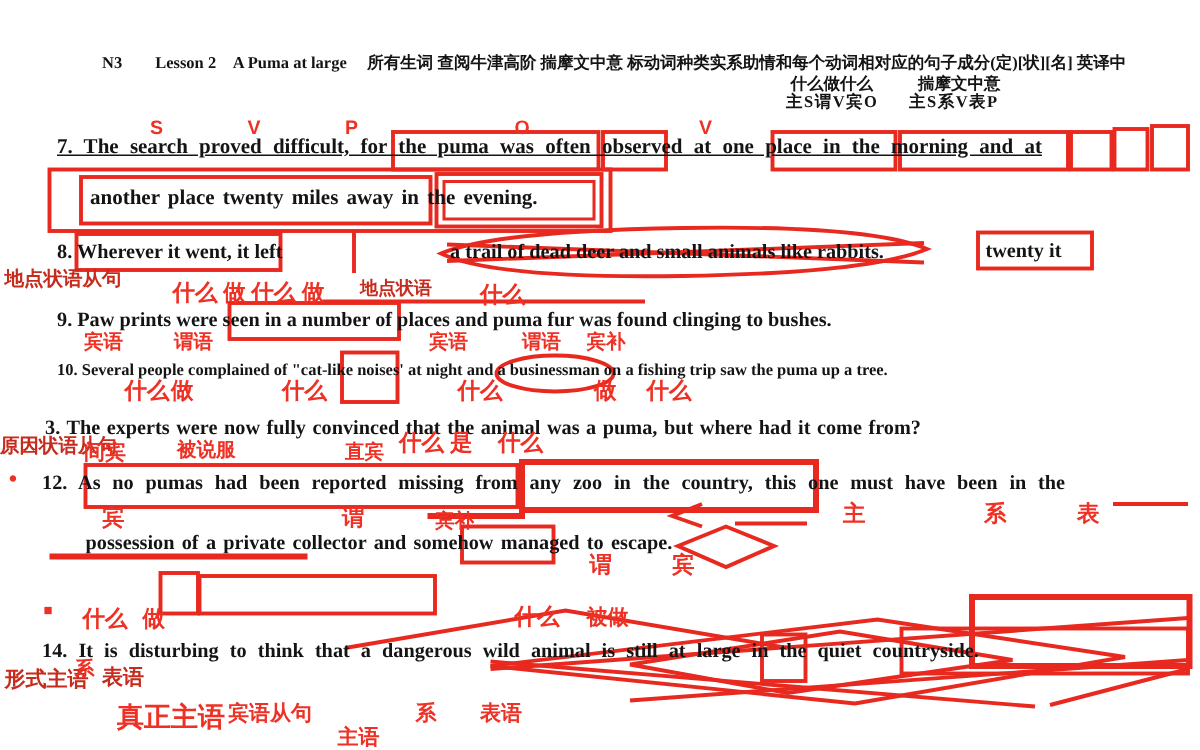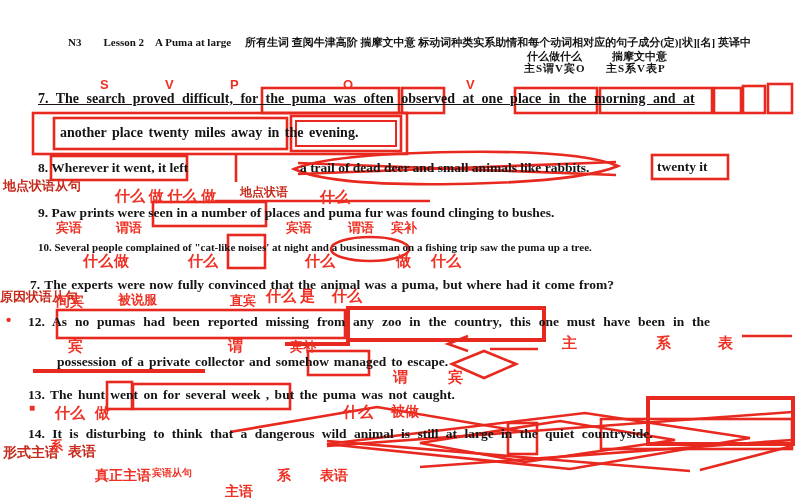--- a/index.html
+++ b/index.html
@@ -90,24 +90,23 @@
   <span class="t red" style="left:343px;top:77px;font-size:13px;">O</span>
   <span class="t red" style="left:466px;top:77px;font-size:13px;">V</span>
 
   <div class="t black" style="left:38px;top:90px;font-size:14px;word-spacing:4px;text-decoration:underline;">7.  The search proved difficult, for the puma was often observed at one place in the morning and at</div>
   <div class="t black" style="left:60px;top:124px;font-size:14px;word-spacing:2px;">another place twenty miles away in the evening.</div>
   <div class="t black" style="left:38px;top:160px;font-size:13.5px;">8.  Wherever it went, it left</div>
   <div class="t black" style="left:300px;top:160px;font-size:13.5px;">a trail of dead deer and small animals like rabbits.</div>
   <div class="t black" style="left:657px;top:159px;font-size:13.5px;">twenty it</div>
   <div class="t black" style="left:38px;top:205px;font-size:13.5px;">9.  Paw prints were seen in a number of places and puma fur was found clinging to bushes.</div>
   <div class="t black" style="left:38px;top:241px;font-size:11px;">10.  Several people complained of "cat-like noises' at night and a businessman on a fishing trip saw the puma up a tree.</div>
-  <div class="t black" style="left:30px;top:277px;font-size:13.5px;word-spacing:1px;">7. The experts were now fully convinced that the animal was a puma, but where had it come from?</div>
+  <div class="t black" style="left:30px;top:277px;font-size:13.5px;word-spacing:1px;">3. The experts were now fully convinced that the animal was a puma, but where had it come from?</div>
   <div class="t black" style="left:28px;top:314px;font-size:13.5px;word-spacing:4.5px;">12. As no pumas had been reported missing from any zoo in the country, this one must have been in the</div>
   <div class="t black" style="left:57px;top:354px;font-size:13.5px;word-spacing:1.5px;">possession of a private collector and somehow managed to escape.</div>
-  <div class="t black" style="left:28px;top:387px;font-size:13.5px;word-spacing:2px;">13. The hunt went on for several week , but the puma was not caught.</div>
   <div class="t black" style="left:28px;top:426px;font-size:13.5px;word-spacing:4px;">14. It is disturbing to think that a dangerous wild animal is still at large in the quiet countryside.</div>
 
   <span class="t red" style="left:6px;top:311px;font-size:15px;">•</span>
   <span class="t red" style="left:29px;top:402px;font-size:10px;">■</span>
 
   <span class="t red dark" style="left:3px;top:178px;font-size:13px;">地点状语从句</span>
   <span class="t red" style="left:115px;top:187px;font-size:15px;font-family:Liberation Serif, serif;">什么 做 什么 做</span>
   <span class="t red dark" style="left:240px;top:185px;font-size:12px;">地点状语</span>
   <span class="t red" style="left:320px;top:188px;font-size:15px;">什么</span>
 
@@ -143,19 +142,19 @@
 
   <span class="t red" style="left:55px;top:404px;font-size:15px;">什么</span>
   <span class="t red" style="left:95px;top:404px;font-size:15px;">做</span>
   <span class="t red" style="left:343px;top:403px;font-size:15px;">什么</span>
   <span class="t red" style="left:391px;top:403px;font-size:14px;">被做</span>
 
   <span class="t red dark" style="left:3px;top:444px;font-size:14px;">形式主语</span>
   <span class="t red" style="left:50px;top:438px;font-size:13px;">系</span>
   <span class="t red dark" style="left:68px;top:443px;font-size:14px;">表语</span>
 
-  <span class="t red" style="left:95px;top:467px;font-size:14px;">真正主语</span>
-  <span class="t red" style="left:152px;top:467px;font-size:10px;">宾语从句</span>
+  <span class="t red" style="left:78px;top:467px;font-size:18px;">真正主语</span>
+  <span class="t red" style="left:152px;top:467px;font-size:14px;">宾语从句</span>
   <span class="t red" style="left:225px;top:483px;font-size:14px;">主语</span>
   <span class="t red" style="left:277px;top:467px;font-size:14px;">系</span>
   <span class="t red" style="left:320px;top:467px;font-size:14px;">表语</span>
 
 </div>
 
 </body></html>

